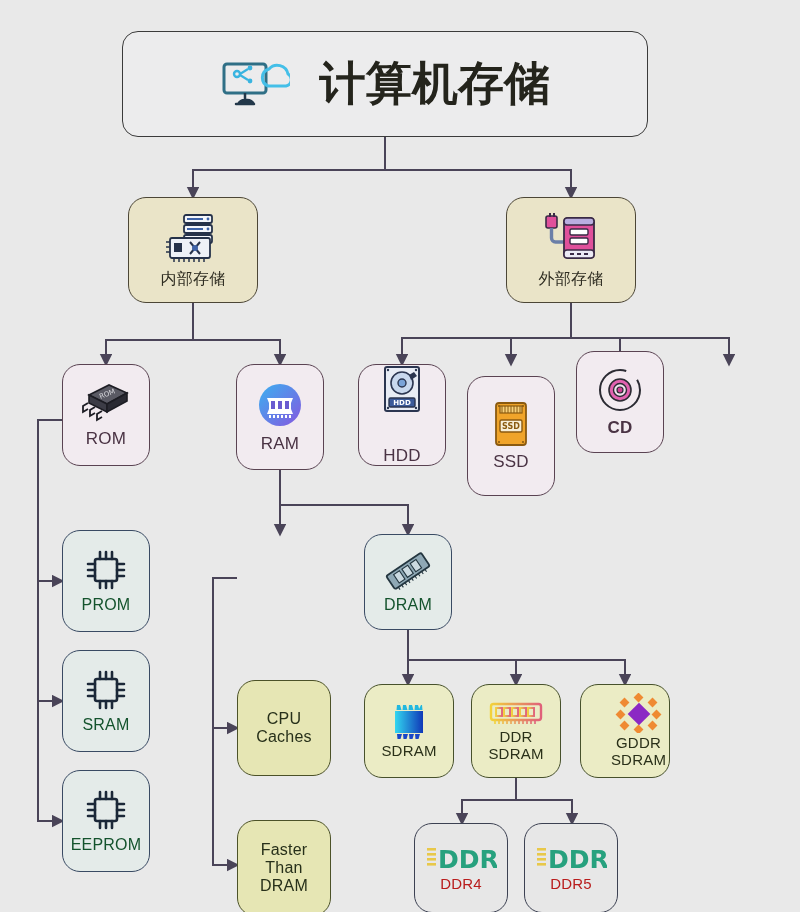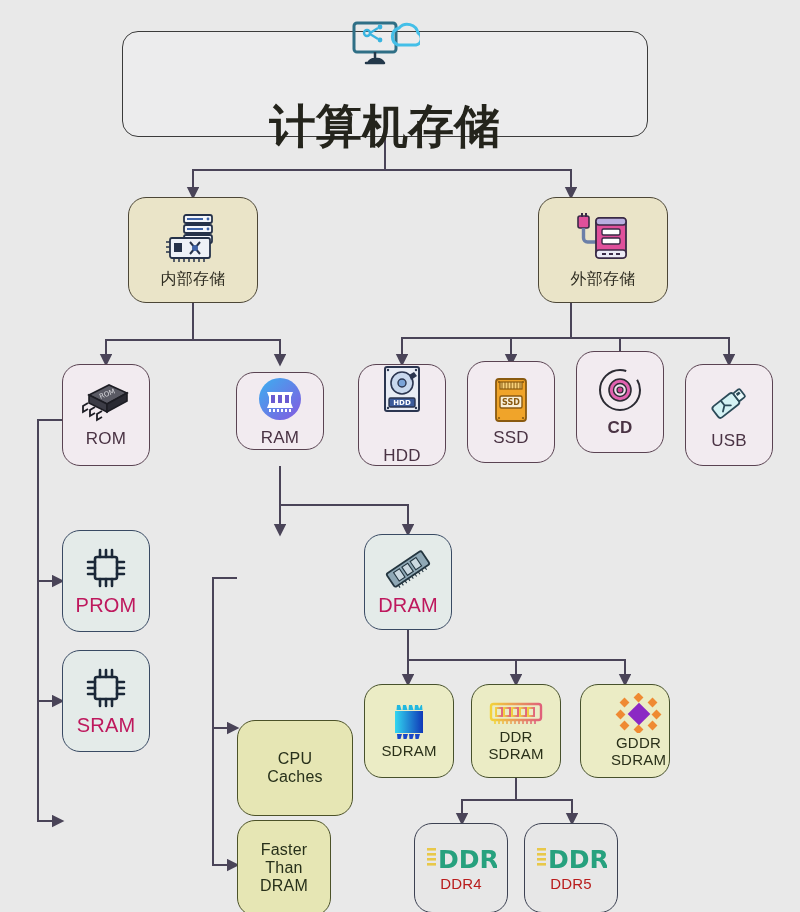--- a/index.html
+++ b/index.html
@@ -28,32 +28,32 @@
   .node .lbl{
     line-height:1.12;
     letter-spacing:.2px;
     white-space:pre-line;
   }
   .icon{display:block;line-height:0;}
 
   
   .n-title{
     background:#ececed;border-color:#3b3b3b;border-radius:16px;
-    flex-direction:column;gap:30px;
+    flex-direction:row;gap:30px;
   }
   .n-title .lbl{
     font-size:46px;color:#24241c;font-weight:600;
     font-family:"Liberation Sans","DejaVu Sans",sans-serif;
   }
   .n-beige{background:#eae4c8;border-color:#4c4636;}
   .n-beige .lbl{font-size:16px;color:#2f2d22;}
   .n-pink{background:#f2ebf0;border-color:#5a4352;}
   .n-pink .lbl{font-size:17px;color:#4a3344;}
   .n-blue{background:#e4ebe9;border-color:#394a63;}
-  .n-blue .lbl{font-size:20px;color:#be185d;}
+  .n-blue .lbl{font-size:16px;color:#14532d;}
   .n-yellow{background:#e6e6b4;border-color:#4c5228;}
   .n-yellow .lbl{font-size:16px;color:#27301a;}
   .n-paleyellow{background:#ebecc5;border-color:#47512c;}
   .n-paleyellow .lbl{font-size:15px;color:#2a3019;}
   .n-grey{background:#e7e7e7;border-color:#3c4152;}
   .n-grey .lbl{font-size:15px;color:#b91c1c;}
 </style>
 </head>
 <body>
 
@@ -134,21 +134,21 @@
           <path d="M4 30 h4 M4 35 h4 M4 40 h4"></path>
         </g>
         <rect x="12" y="31" width="8" height="9" fill="#26324a"></rect>
         <path d="M28 30 l10 12 M38 30 l-10 12" stroke="#26324a" stroke-width="2"></path>
         <circle cx="33" cy="36" r="3" fill="#3f63a8"></circle>
       </svg>
     </span>
     <span class="lbl">内部存储</span>
   </div>
 
-  <div class="node n-beige" style="left:506px;top:197px;width:130px;height:106px;margin-left:32px;">
+  <div class="node n-beige" style="left:506px;top:197px;width:130px;height:106px;">
     <span class="icon" style="margin-bottom:6px;">
       <svg width="62" height="52" viewBox="0 0 62 52">
         <rect x="6" y="4" width="11" height="12" rx="2" fill="#e0509b" stroke="#3a2a46" stroke-width="1.6"></rect>
         <rect x="9" y="1" width="2" height="4" fill="#3a2a46"></rect>
           <rect x="13" y="1" width="2" height="4" fill="#3a2a46"></rect>
         <path d="M11.5 16 v10 a4 4 0 0 0 4 4 h10" fill="none" stroke="#6b7fa8" stroke-width="3.4"></path>
         <rect x="24" y="6" width="30" height="40" rx="4" fill="#e0509b" stroke="#3a2a46" stroke-width="1.8"></rect>
         <rect x="24" y="6" width="30" height="7" rx="3" fill="#b9aee0" stroke="#3a2a46" stroke-width="1.6"></rect>
         <rect x="24" y="38" width="30" height="8" rx="3" fill="#eceaf5" stroke="#3a2a46" stroke-width="1.6"></rect>
         <rect x="30" y="17" width="18" height="6" rx="1.5" fill="#fff" stroke="#3a2a46" stroke-width="1.4"></rect>
@@ -173,21 +173,21 @@
         <g fill="none" stroke="#1d1d24" stroke-width="1.8">
           <path d="M9 22 l-5 3 l0 6 l5 -3"></path>
             <path d="M16 26 l-5 3 l0 6 l5 -3"></path>
             <path d="M23 30 l-5 3 l0 6 l5 -3"></path>
         </g>
       </svg>
     </span>
     <span class="lbl">ROM</span>
   </div>
 
-  <div class="node n-pink" style="left:236px;top:372px;width:88px;height:78px;">
+  <div class="node n-pink" style="left:236px;top:364px;width:88px;height:106px;">
     <span class="icon" style="margin-bottom:4px;">
       <svg width="50" height="50" viewBox="0 0 50 50">
         <defs>
             <linearGradient id="ramg" x1="0" y1="0" x2="1" y2="1">
           <stop offset="0%" stop-color="#3bb0f0"></stop>
               <stop offset="100%" stop-color="#8558e0"></stop>
         </linearGradient>
           </defs>
         <circle cx="25" cy="25" r="21" fill="url(#ramg)"></circle>
         <path d="M12 18 h26 l-2 5 v6 l2 5 h-26 l2 -5 v-6 z" fill="#fff"></path>
@@ -222,21 +222,21 @@
             <circle cx="8" cy="5" r="1.2"></circle>
             <circle cx="36" cy="5" r="1.2"></circle>
             <circle cx="8" cy="43" r="1.2"></circle>
             <circle cx="36" cy="43" r="1.2"></circle>
           </g>
       </svg>
     </span>
     <span class="lbl">HDD</span>
   </div>
 
-  <div class="node n-pink" style="left:467px;top:361px;width:88px;height:102px;text-align:right;">
+  <div class="node n-pink" style="left:467px;top:376px;width:88px;height:120px;text-align:right;">
     <span class="icon" style="margin-bottom:4px;">
       <svg width="44" height="48" viewBox="0 0 44 48">
         <rect x="7" y="3" width="30" height="42" rx="3" fill="#f0a42a" stroke="#8a5a10" stroke-width="1.8"></rect>
         <rect x="11" y="6" width="22" height="7" fill="#f7d17a" stroke="#8a5a10" stroke-width="1.2"></rect>
         <g stroke="#8a5a10" stroke-width="1">
             <path d="M13 6 v7 M16 6 v7 M19 6 v7 M22 6 v7 M25 6 v7 M28 6 v7 M31 6 v7"></path>
           </g>
         <rect x="11" y="20" width="22" height="12" rx="1.5" fill="#f8efd8" stroke="#8a5a10" stroke-width="1.4"></rect>
         <text x="22" y="29" font-family="DejaVu Sans" font-size="8" font-weight="bold" fill="#8a5a10" text-anchor="middle">SSD</text>
         <g fill="#8a5a10">
@@ -255,33 +255,20 @@
       <svg width="48" height="48" viewBox="0 0 48 48">
         <circle cx="24" cy="24" r="20" fill="none" stroke="#2b2b33" stroke-width="2" stroke-dasharray="100 14"></circle>
         <circle cx="24" cy="24" r="11" fill="#e262b0" stroke="#2b2b33" stroke-width="1.6"></circle>
         <circle cx="24" cy="24" r="6.5" fill="#f0e2ee" stroke="#2b2b33" stroke-width="1.4"></circle>
         <circle cx="24" cy="24" r="3" fill="#d23f95" stroke="#2b2b33" stroke-width="1.2"></circle>
       </svg>
     </span>
     <span class="lbl">CD</span>
   </div>
 
-  <div class="node n-pink" style="left:685px;top:364px;width:88px;height:102px;">
-    <span class="icon" style="margin-bottom:4px;">
-      <svg width="48" height="48" viewBox="0 0 48 48">
-        <g transform="rotate(-38 24 24)">
-          <rect x="7" y="17" width="26" height="14" rx="3" fill="#d4f2f4" stroke="#2b4a58" stroke-width="1.8"></rect>
-          <rect x="33" y="19" width="8" height="10" rx="1.5" fill="#eafafb" stroke="#2b4a58" stroke-width="1.8"></rect>
-          <rect x="35" y="21" width="4" height="2.6" fill="#2b4a58"></rect>
-          <path d="M14 27 l5 -4 l5 4 M19 23 v-5" fill="none" stroke="#2b4a58" stroke-width="1.8" stroke-linecap="round"></path>
-        </g>
-      </svg>
-    </span>
-    <span class="lbl">USB</span>
-  </div>
 
   <div class="node n-blue" style="left:62px;top:530px;width:88px;height:102px;">
     <span class="icon" style="margin-bottom:4px;">
       <svg width="46" height="44" viewBox="0 0 46 44">
         <rect x="12" y="11" width="22" height="22" rx="2" fill="none" stroke="#1b2838" stroke-width="2.6"></rect>
         <g stroke="#1b2838" stroke-width="2.6" stroke-linecap="round">
           <path d="M17 11 V4 M23 11 V4 M29 11 V4 M17 33 V40 M23 33 V40 M29 33 V40"></path>
           <path d="M12 16 H5 M12 22 H5 M12 28 H5 M34 16 H41 M34 22 H41 M34 28 H41"></path>
         </g>
       </svg>
@@ -295,20 +282,32 @@
         <rect x="12" y="11" width="22" height="22" rx="2" fill="none" stroke="#1b2838" stroke-width="2.6"></rect>
         <g stroke="#1b2838" stroke-width="2.6" stroke-linecap="round">
           <path d="M17 11 V4 M23 11 V4 M29 11 V4 M17 33 V40 M23 33 V40 M29 33 V40"></path>
           <path d="M12 16 H5 M12 22 H5 M12 28 H5 M34 16 H41 M34 22 H41 M34 28 H41"></path>
         </g>
       </svg>
     </span>
     <span class="lbl">SRAM</span>
   </div>
 
+  <div class="node n-blue" style="left:62px;top:770px;width:88px;height:102px;">
+    <span class="icon" style="margin-bottom:4px;">
+      <svg width="46" height="44" viewBox="0 0 46 44">
+        <rect x="12" y="11" width="22" height="22" rx="2" fill="none" stroke="#1b2838" stroke-width="2.6"></rect>
+        <g stroke="#1b2838" stroke-width="2.6" stroke-linecap="round">
+          <path d="M17 11 V4 M23 11 V4 M29 11 V4 M17 33 V40 M23 33 V40 M29 33 V40"></path>
+          <path d="M12 16 H5 M12 22 H5 M12 28 H5 M34 16 H41 M34 22 H41 M34 28 H41"></path>
+        </g>
+      </svg>
+    </span>
+    <span class="lbl">EEPROM</span>
+  </div>
 
 
   <div class="node n-blue" style="left:364px;top:534px;width:88px;height:96px;">
     <span class="icon" style="margin-bottom:4px;">
       <svg width="54" height="42" viewBox="0 0 54 42">
         <g transform="rotate(-34 27 21)">
           <rect x="6" y="13" width="42" height="16" rx="2" fill="#8fa8b5" stroke="#243640" stroke-width="1.8"></rect>
           <g fill="#cbd9e0" stroke="#243640" stroke-width="1.1">
             <rect x="13" y="16" width="7" height="10"></rect>
               <rect x="23" y="16" width="7" height="10"></rect>
@@ -316,21 +315,21 @@
           </g>
           <g stroke="#243640" stroke-width="1.1">
               <path d="M10 29 v3 M14 29 v3 M18 29 v3 M22 29 v3 M26 29 v3 M30 29 v3 M34 29 v3 M38 29 v3 M42 29 v3"></path>
             </g>
         </g>
       </svg>
     </span>
     <span class="lbl">DRAM</span>
   </div>
 
-  <div class="node n-yellow" style="left:237px;top:680px;width:116px;height:96px;margin-top:40px;">
+  <div class="node n-yellow" style="left:237px;top:680px;width:94px;height:96px;">
     <span class="lbl">CPU
 Caches</span>
   </div>
 
   <div class="node n-yellow" style="left:237px;top:820px;width:94px;height:96px;">
     <span class="lbl">Faster
 Than
 DRAM</span>
   </div>
 

